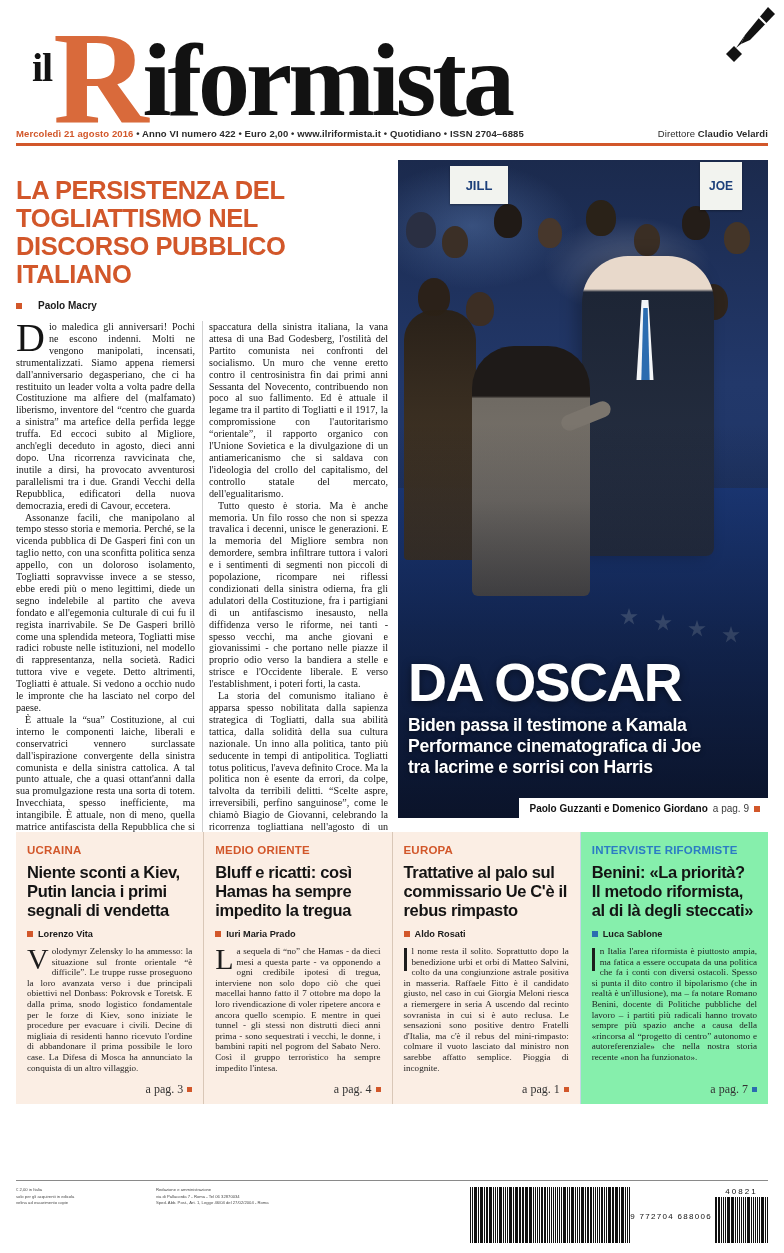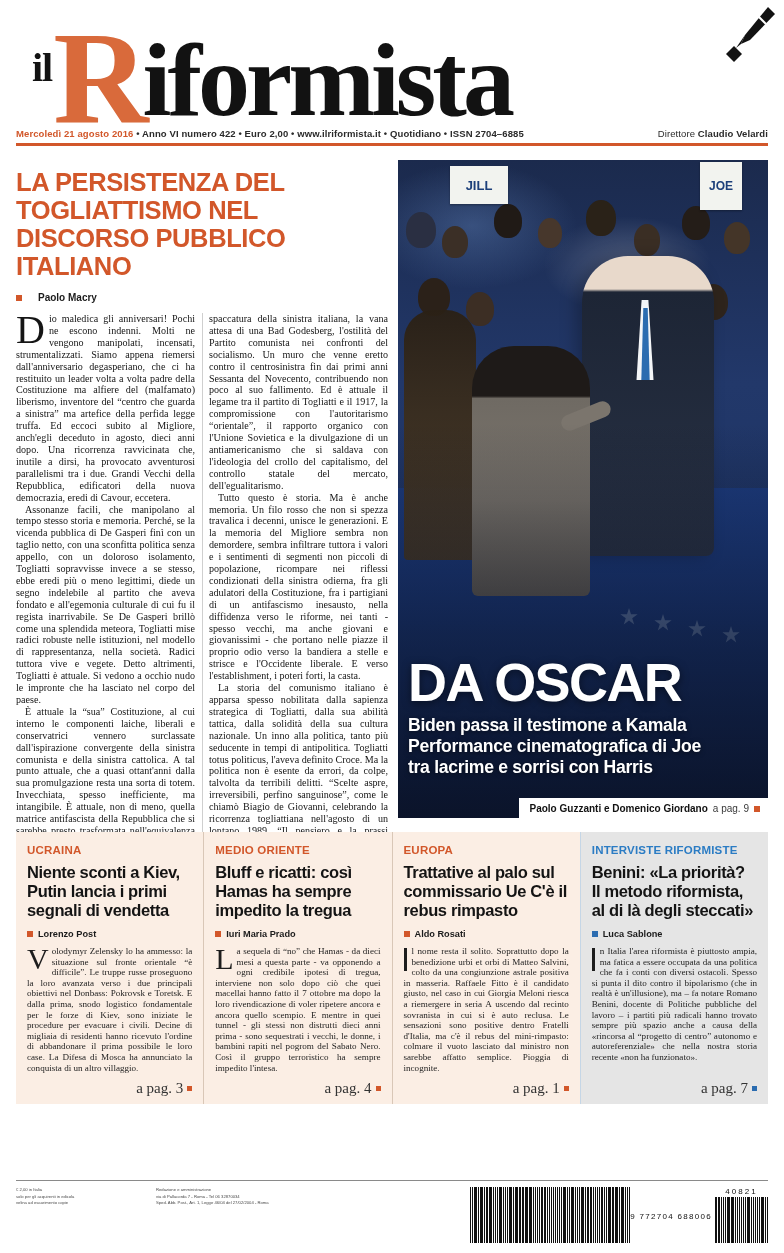--- a/index.html
+++ b/index.html
@@ -72,21 +72,21 @@
     height:672px;
     box-sizing:border-box;
   }
   .lead{width:372px;position:relative;}
   .lead-title{
     color:#d2572a;
     font-size:25.5px;
     line-height:28px;
     font-weight:700;
     letter-spacing:-.4px;
-    margin:8px 0 12px 0;
+    margin:16px 0 12px 0;
     text-transform:uppercase;
   }
   .byline{
     font-size:10px;font-weight:700;color:#1b1b1b;
     display:flex;align-items:center;gap:16px;margin-bottom:10px;
   }
   .sq{width:6px;height:6px;background:#d2572a;display:inline-block;}
   .sq.blue{background:#2b6cb0;}
   .lead-cols{
     column-count:2;
@@ -195,21 +195,21 @@
   .credit-bar b{color:#111;font-weight:700;}
 
   
   .boxes{
     display:flex;margin:14px 16px 0 16px;gap:0;height:272px;border-radius:10px;
   }
   .box{
     flex:1;padding:12px 11px 0 11px;box-sizing:border-box;position:relative;
     background:#fbeee4;
   }
-  .box.blue{background:#e5e5e5;}
+  .box.blue{background:#86efac;}
   .box + .box{border-left:1px solid #d9c7b7;}
   .box.blue{border-left:1px solid #c5d6e6;}
   .box-kicker{
     color:#d2572a;font-size:11.5px;font-weight:800;letter-spacing:.2px;
     margin-bottom:7px;text-transform:uppercase;
   }
   .box.blue .box-kicker{color:#2b7cc4;}
   .box-title{
     font-size:16.5px;line-height:19px;font-weight:800;letter-spacing:-.35px;
     color:#141414;margin-bottom:9px;
@@ -225,21 +225,21 @@
   }
   .box-body .dc{
     float:left;font-size:30px;line-height:23px;padding:1px 3px 0 0;
     font-family:"Liberation Serif", serif;
   }
   .box-body .bar{
     float:left;width:3px;height:23px;background:#1d1d1d;margin:2px 5px 0 0;
   }
   .pagelink{
     position:absolute;right:11px;bottom:7px;
-    font-family:"Liberation Serif", serif;font-size:15px;color:#333;
+    font-family:"Liberation Serif", serif;font-size:12px;color:#333;
     display:flex;align-items:center;gap:4px;
   }
   .pagelink .sq{width:5px;height:5px;}
 
   
   .footer{
     position:absolute;left:16px;right:16px;bottom:10px;
     border-top:1px solid #8a8a8a;
     padding-top:6px;
     display:flex;justify-content:space-between;align-items:flex-start;
@@ -364,21 +364,21 @@
     </div>
   </div>
 
   <div class="boxes">
 
     <div class="box">
       <div class="box-kicker">UCRAINA</div>
       <div class="box-title">Niente sconti a Kiev, Putin lancia i primi segnali di vendetta</div>
       <div class="box-byline">
         <span class="sq"></span>
-        <span>Lorenzo Post</span>
+        <span>Lorenzo Vita</span>
       </div>
       <div class="box-body"><span class="dc">V</span><span>olodymyr Zelensky lo ha ammesso: la situazione sul fronte orientale “è difficile”. Le truppe russe proseguono la loro avanzata verso i due principali obiettivi nel Donbass: Pokrovsk e Toretsk. E dalla prima, snodo logistico fondamentale per le forze di Kiev, sono iniziate le procedure per evacuare i civili. Decine di migliaia di residenti hanno ricevuto l'ordine di abbandonare il prima possibile le loro case. La Difesa di Mosca ha annunciato la conquista di un altro villaggio.</span></div>
       <div class="pagelink">
         <span>a pag. 3</span>
         <span class="sq"></span>
       </div>
     </div>
 
     <div class="box">
       <div class="box-kicker">MEDIO ORIENTE</div>

